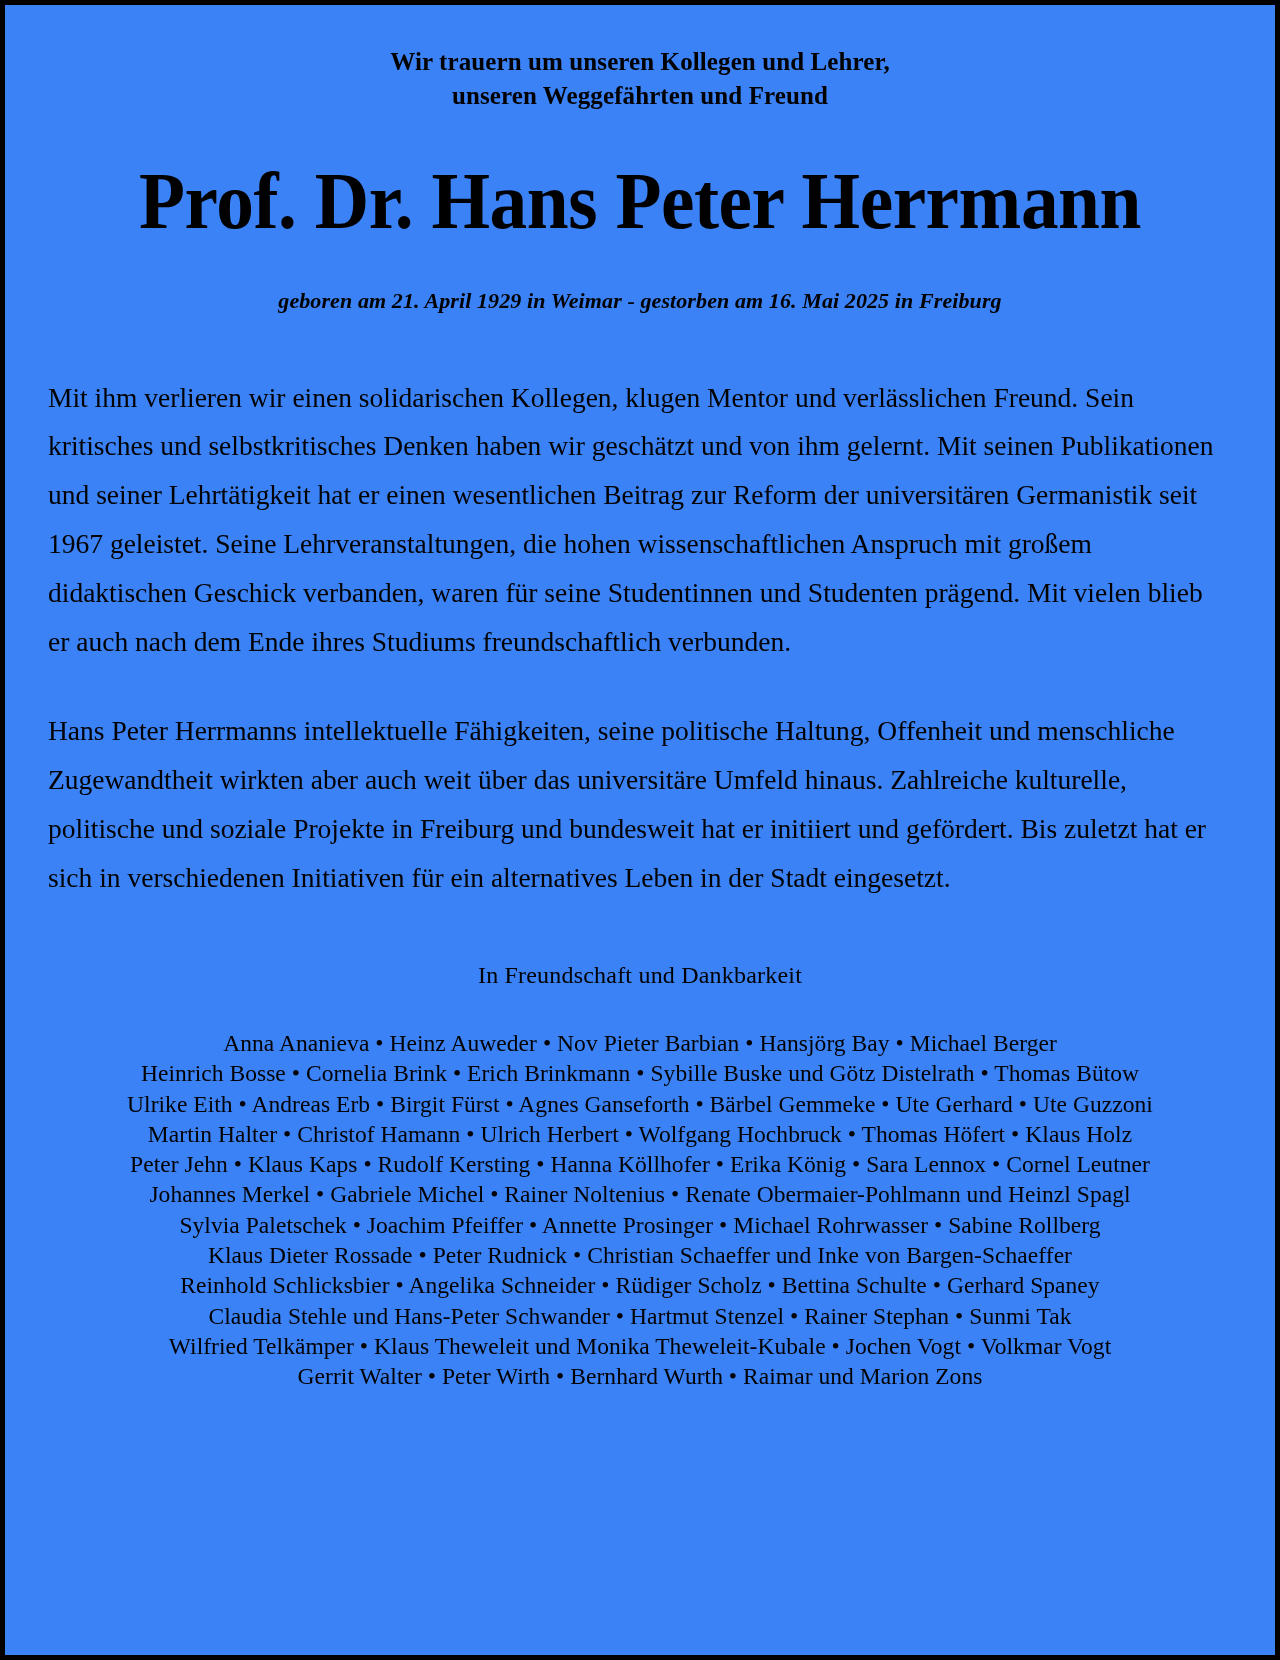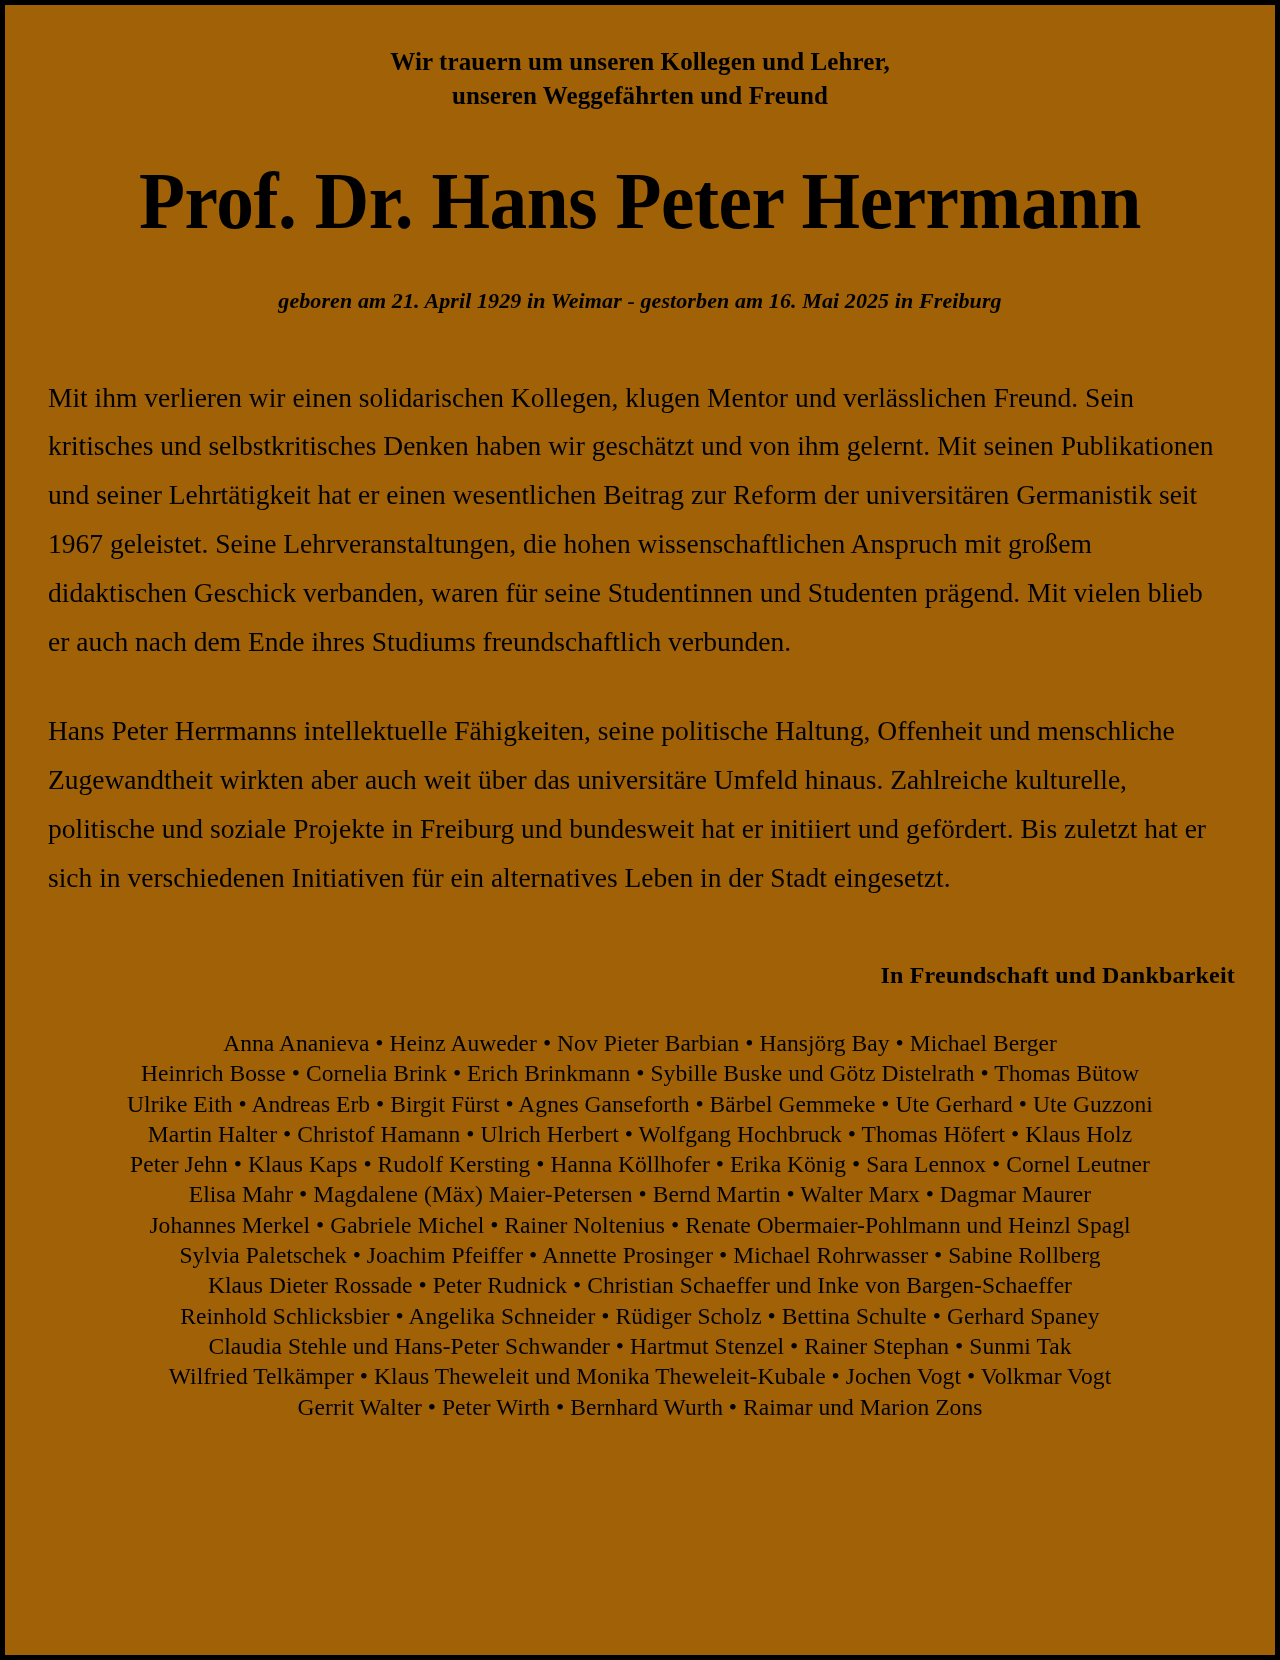--- a/index.html
+++ b/index.html
@@ -13,21 +13,21 @@
     font-family: "Liberation Serif", "DejaVu Serif", serif;
     color: #000000;
     overflow: hidden;
   }
 
   .notice {
     box-sizing: border-box;
     width: 1280px;
     height: 1660px;
     border: 5px solid #000000;
-    background: #a16207;
+    background: #3b82f6;
     padding: 0;
     position: relative;
   }
 
   .inner {
     box-sizing: border-box;
     padding: 30px 40px 10px 40px;
   }
 
   
@@ -76,23 +76,23 @@
     margin: 0;
     padding: 0 8px 0 3px;
   }
   .para + .para {
     margin-top: 40px;
     font-family: Liberation Serif, serif;
   }
 
   
   .thanks {
-    text-align: right;
+    text-align: center;
     font-size: 24px;
-    font-weight: 700;
+    font-weight: 400;
     margin: 59px 0 0 0;
     letter-spacing: 0.2px;
   }
 
   
   .names {
     margin: 39px 0 0 0;
     text-align: center;
   }
   .names-line {
@@ -124,21 +124,20 @@
     </div>
 
     <div class="thanks">In Freundschaft und Dankbarkeit</div>
 
     <div class="names">
       <span class="names-line">Anna Ananieva • Heinz Auweder • Nov Pieter Barbian • Hansjörg Bay • Michael Berger</span>
       <span class="names-line">Heinrich Bosse • Cornelia Brink • Erich Brinkmann • Sybille Buske und Götz Distelrath • Thomas Bütow</span>
       <span class="names-line">Ulrike Eith • Andreas Erb • Birgit Fürst • Agnes Ganseforth • Bärbel Gemmeke • Ute Gerhard • Ute Guzzoni</span>
       <span class="names-line">Martin Halter • Christof Hamann • Ulrich Herbert • Wolfgang Hochbruck • Thomas Höfert • Klaus Holz</span>
       <span class="names-line">Peter Jehn • Klaus Kaps • Rudolf Kersting • Hanna Köllhofer  • Erika König •   Sara Lennox •   Cornel Leutner</span>
-      <span class="names-line">Elisa Mahr • Magdalene (Mäx) Maier-Petersen • Bernd Martin • Walter Marx • Dagmar Maurer</span>
       <span class="names-line">Johannes Merkel • Gabriele Michel • Rainer Noltenius • Renate Obermaier-Pohlmann und Heinzl Spagl</span>
       <span class="names-line">Sylvia Paletschek • Joachim Pfeiffer • Annette Prosinger • Michael Rohrwasser • Sabine Rollberg</span>
       <span class="names-line">Klaus Dieter Rossade • Peter Rudnick • Christian Schaeffer und Inke von Bargen-Schaeffer</span>
       <span class="names-line">Reinhold Schlicksbier • Angelika Schneider • Rüdiger Scholz • Bettina Schulte • Gerhard Spaney</span>
       <span class="names-line">Claudia Stehle und Hans-Peter Schwander • Hartmut Stenzel • Rainer Stephan • Sunmi Tak</span>
       <span class="names-line">Wilfried Telkämper • Klaus Theweleit und Monika Theweleit-Kubale • Jochen Vogt • Volkmar Vogt</span>
       <span class="names-line">Gerrit Walter • Peter Wirth • Bernhard Wurth • Raimar und Marion Zons</span>
     </div>
 
   </div>

